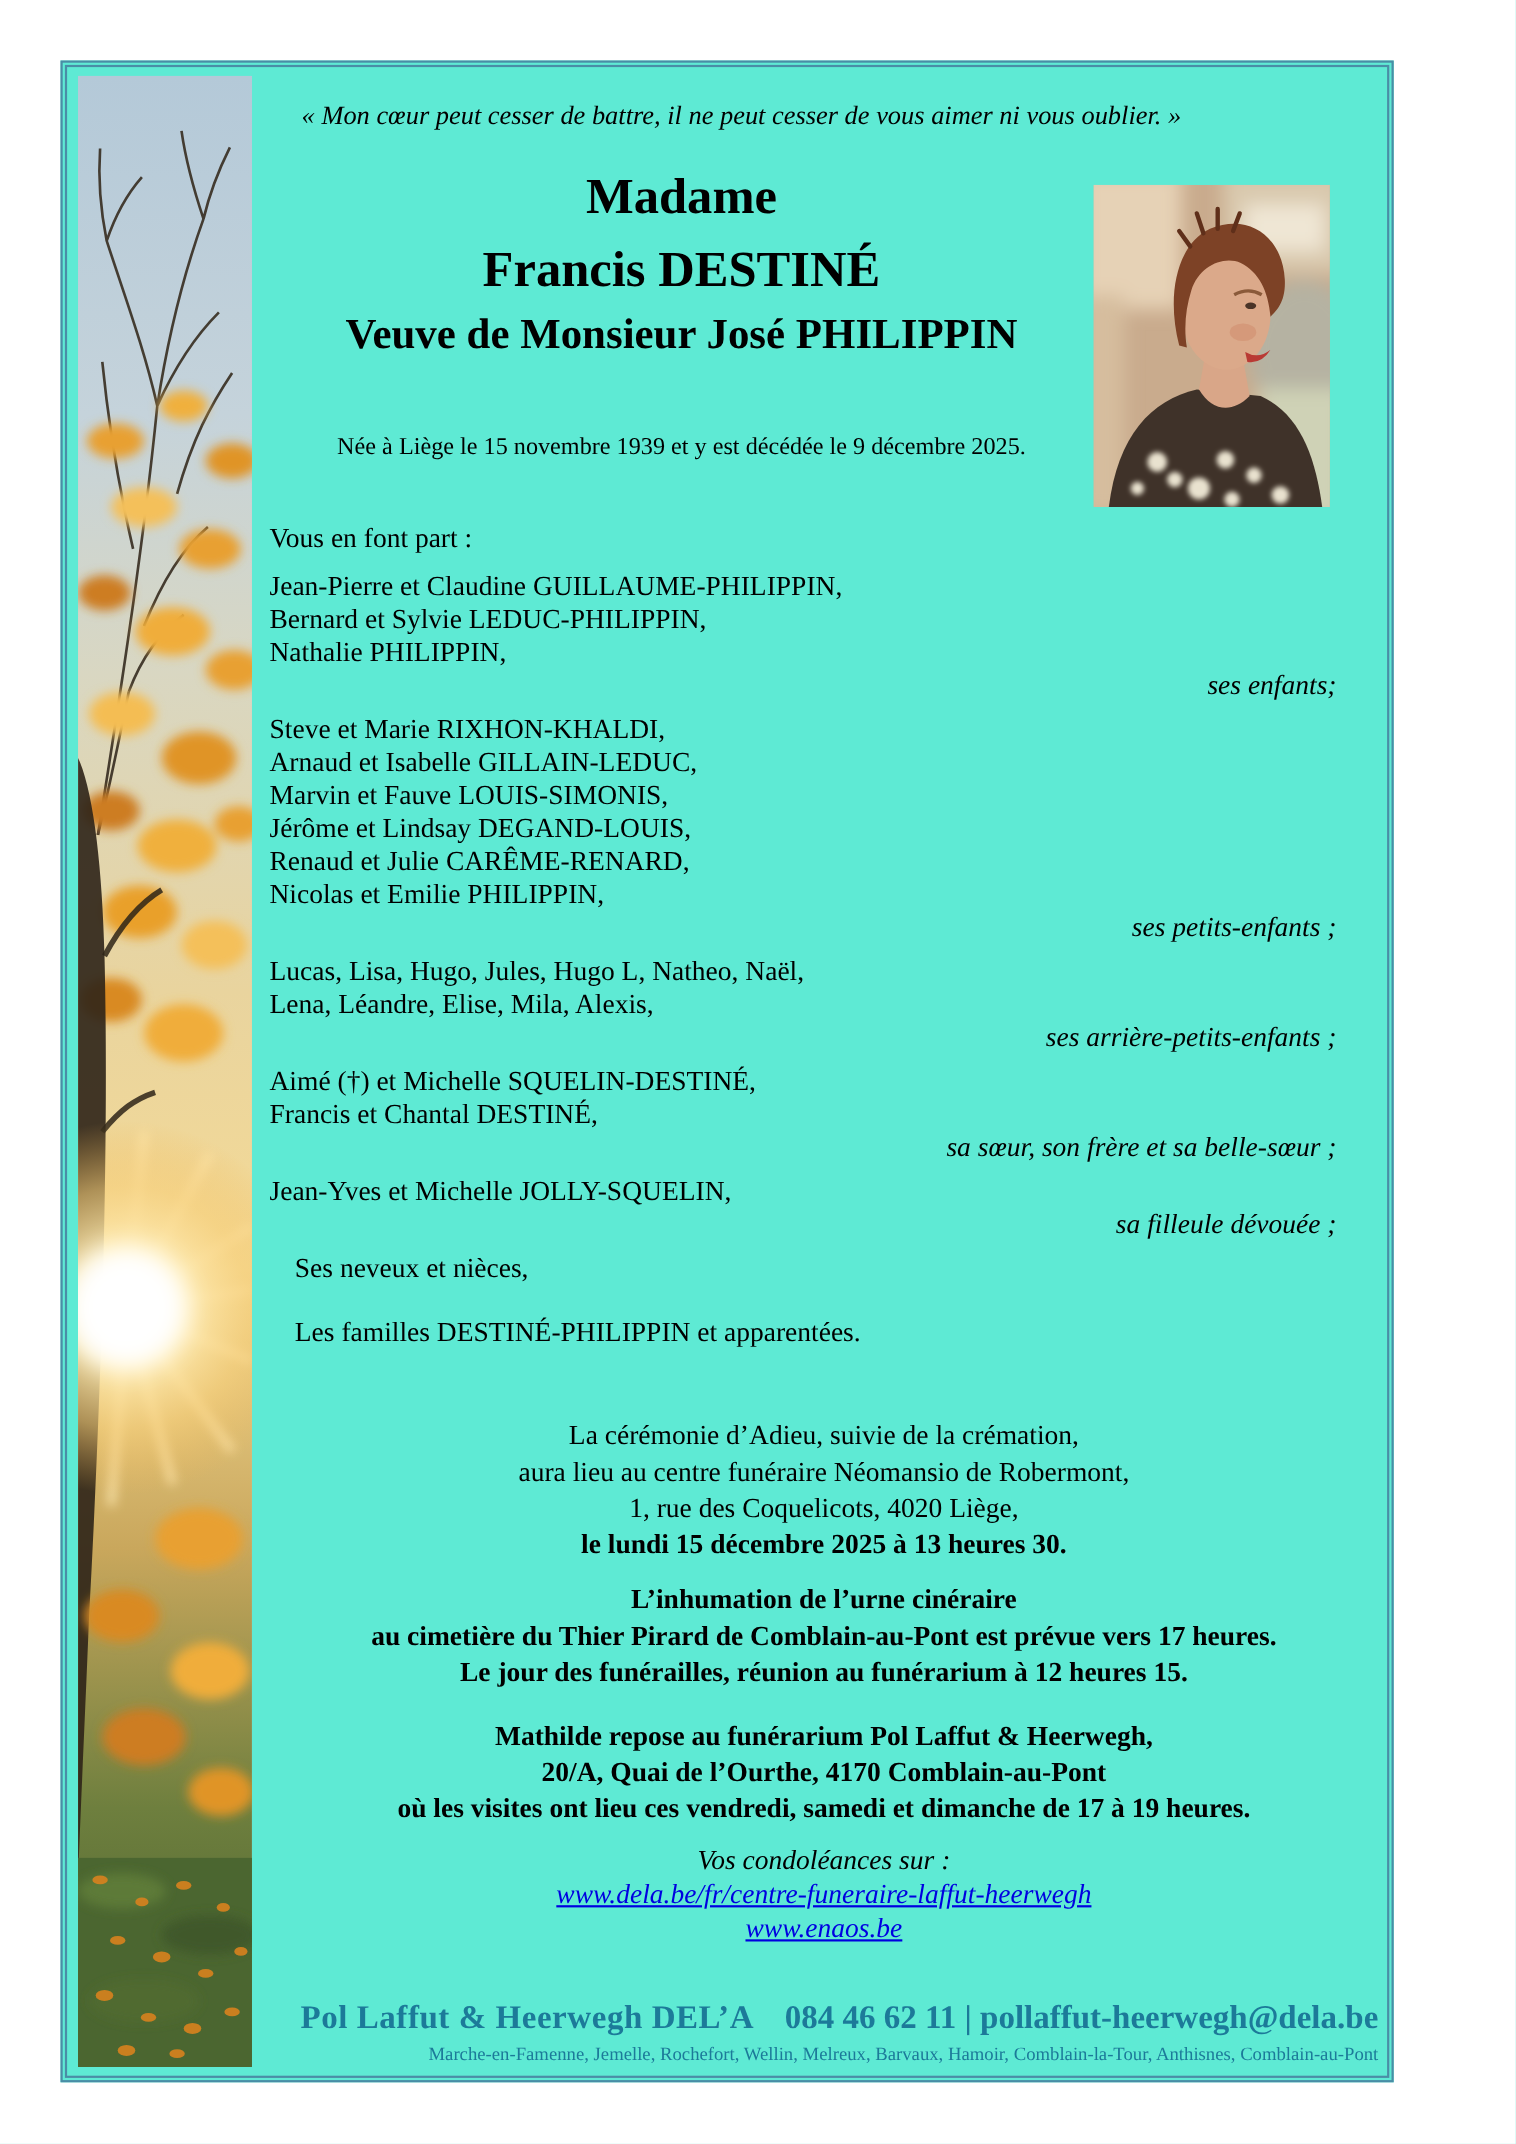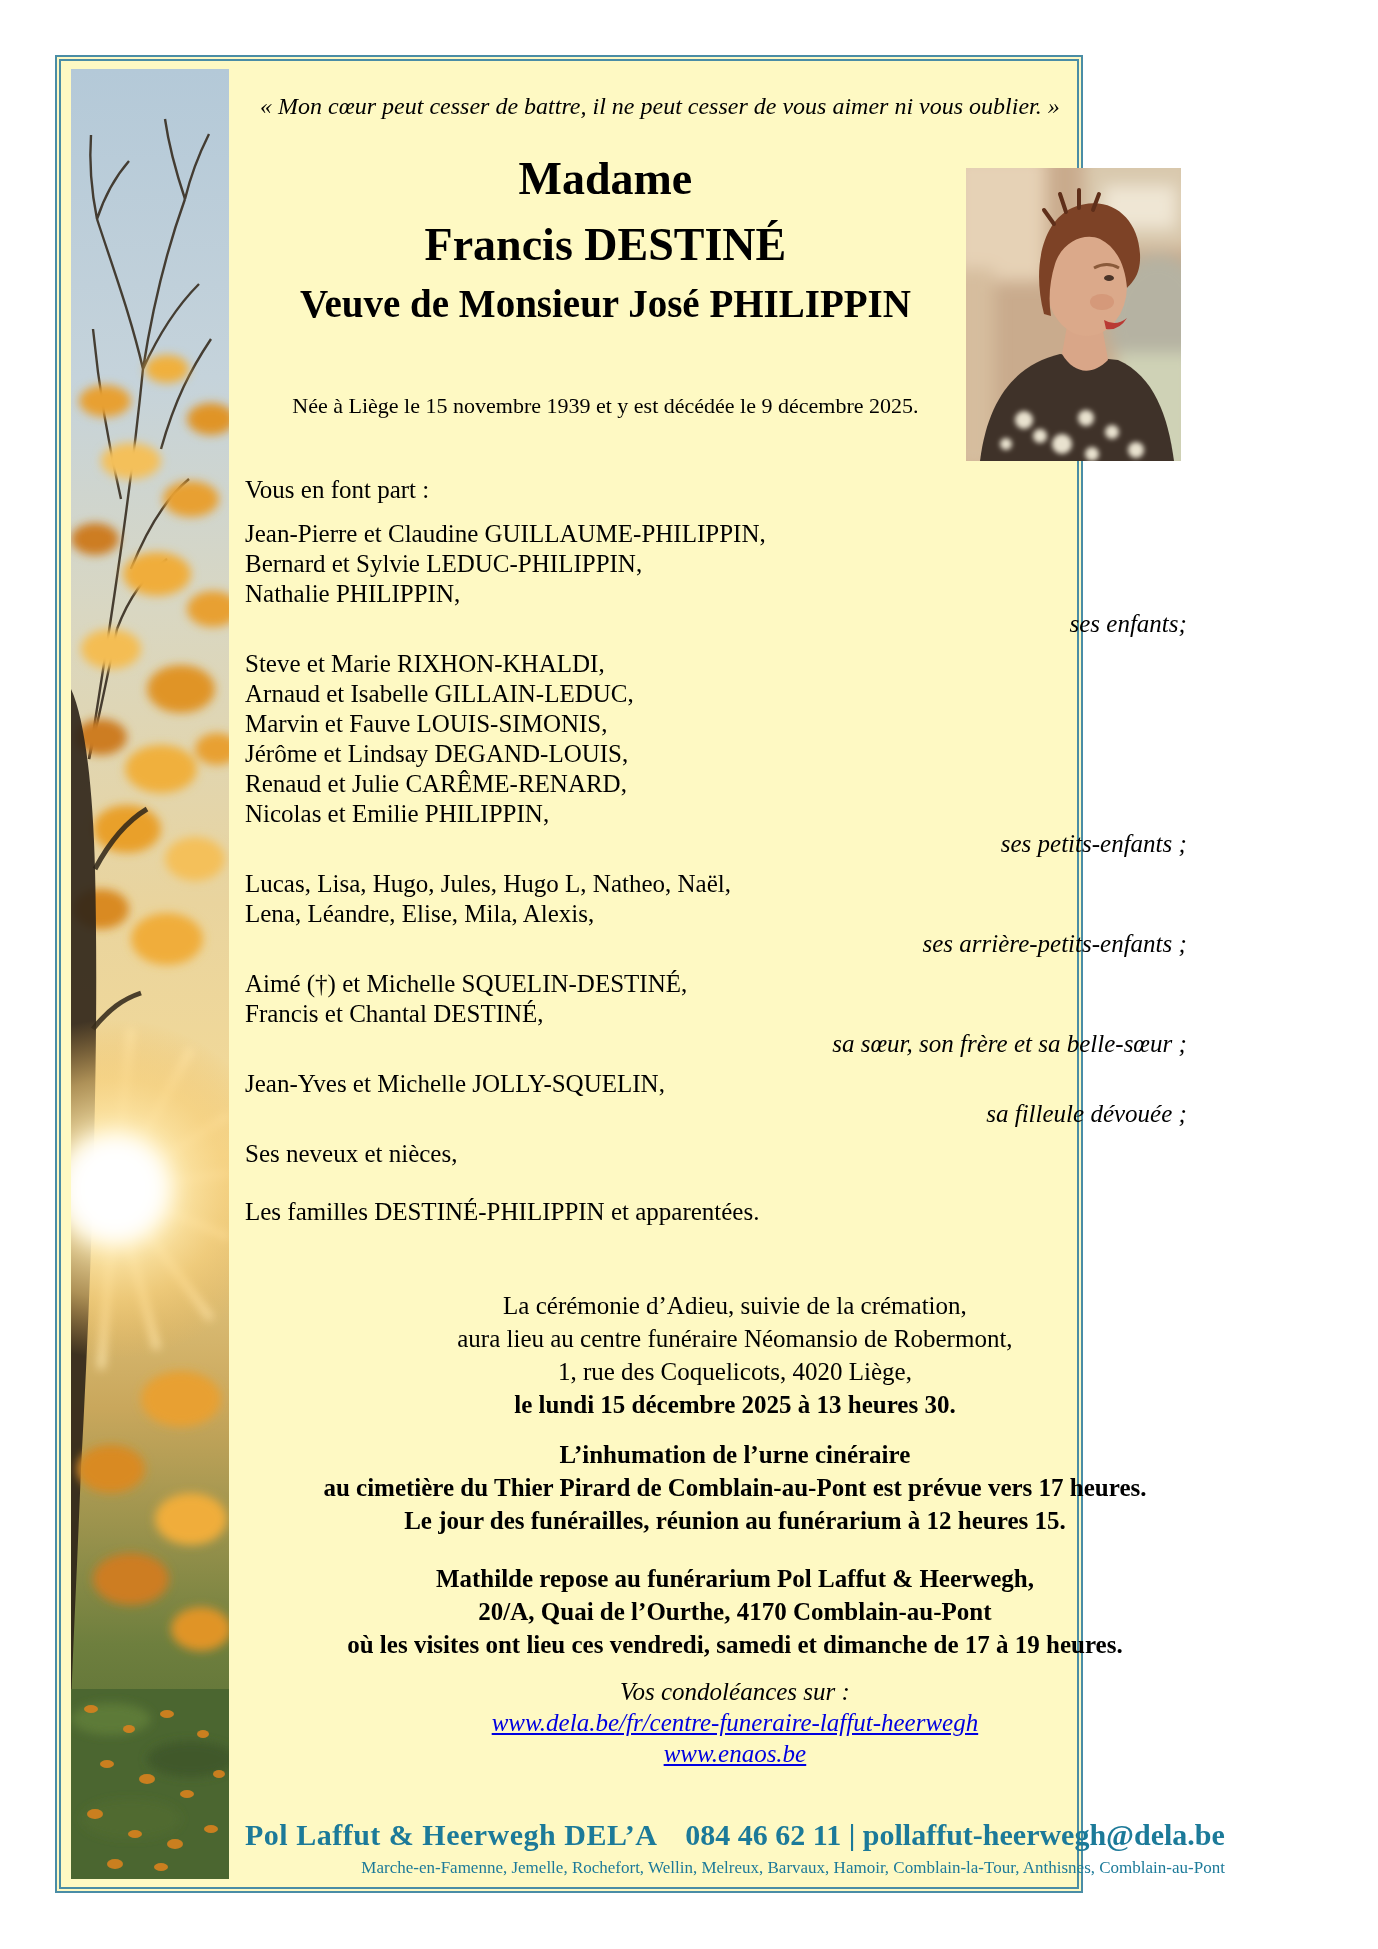--- a/index.html
+++ b/index.html
@@ -5,24 +5,24 @@
   html,body { margin:0; padding:0; }
   body {
     width:1378px; height:1949px;
     background:#ffffff;
     font-family:"Liberation Serif", serif;
     color:#000;
     position:relative;
   }
   .frame {
     position:absolute; left:55px; top:55px;
-    width:1028px; height:1838px;
+    width:1212px; height:1838px;
     border:6px double #4a8da6;
     box-sizing:border-box;
-    background:#fef9c3;
+    background:#5eead4;
   }
   .frame-inner {
     position:absolute; inset:0;
     padding:8px 8px 8px 10px;
     display:flex;
     box-sizing:border-box;
   }
   .sidebar {
     flex:0 0 158px; width:158px; height:1810px;
     overflow:hidden;
@@ -56,21 +56,21 @@
   .intro { margin-top:14px; line-height:30px; }
   .family-list { margin-top:14px; }
   .name-line { line-height:30px; }
   .relation {
     line-height:30px;
     text-align:right;
     font-style:italic;
     padding-right:38px;
     margin-bottom:10px;
   }
-  .closing-line { line-height:30px; }
+  .closing-line { line-height:30px;margin-left:23px; }
   .closing-gap { margin-top:28px; }
   .center-block { text-align:center; line-height:33px; }
   .ceremony { margin-top:62px; }
   .bold { font-weight:bold; }
   .inhumation { margin-top:17px; font-weight:bold; }
   .reunion { font-weight:bold; }
   .repose { margin-top:25px; font-weight:bold; }
   .condolences-intro { margin-top:16px; text-align:center; font-style:italic; line-height:30px; }
   .links { text-align:center; line-height:31px; }
   .links a {

